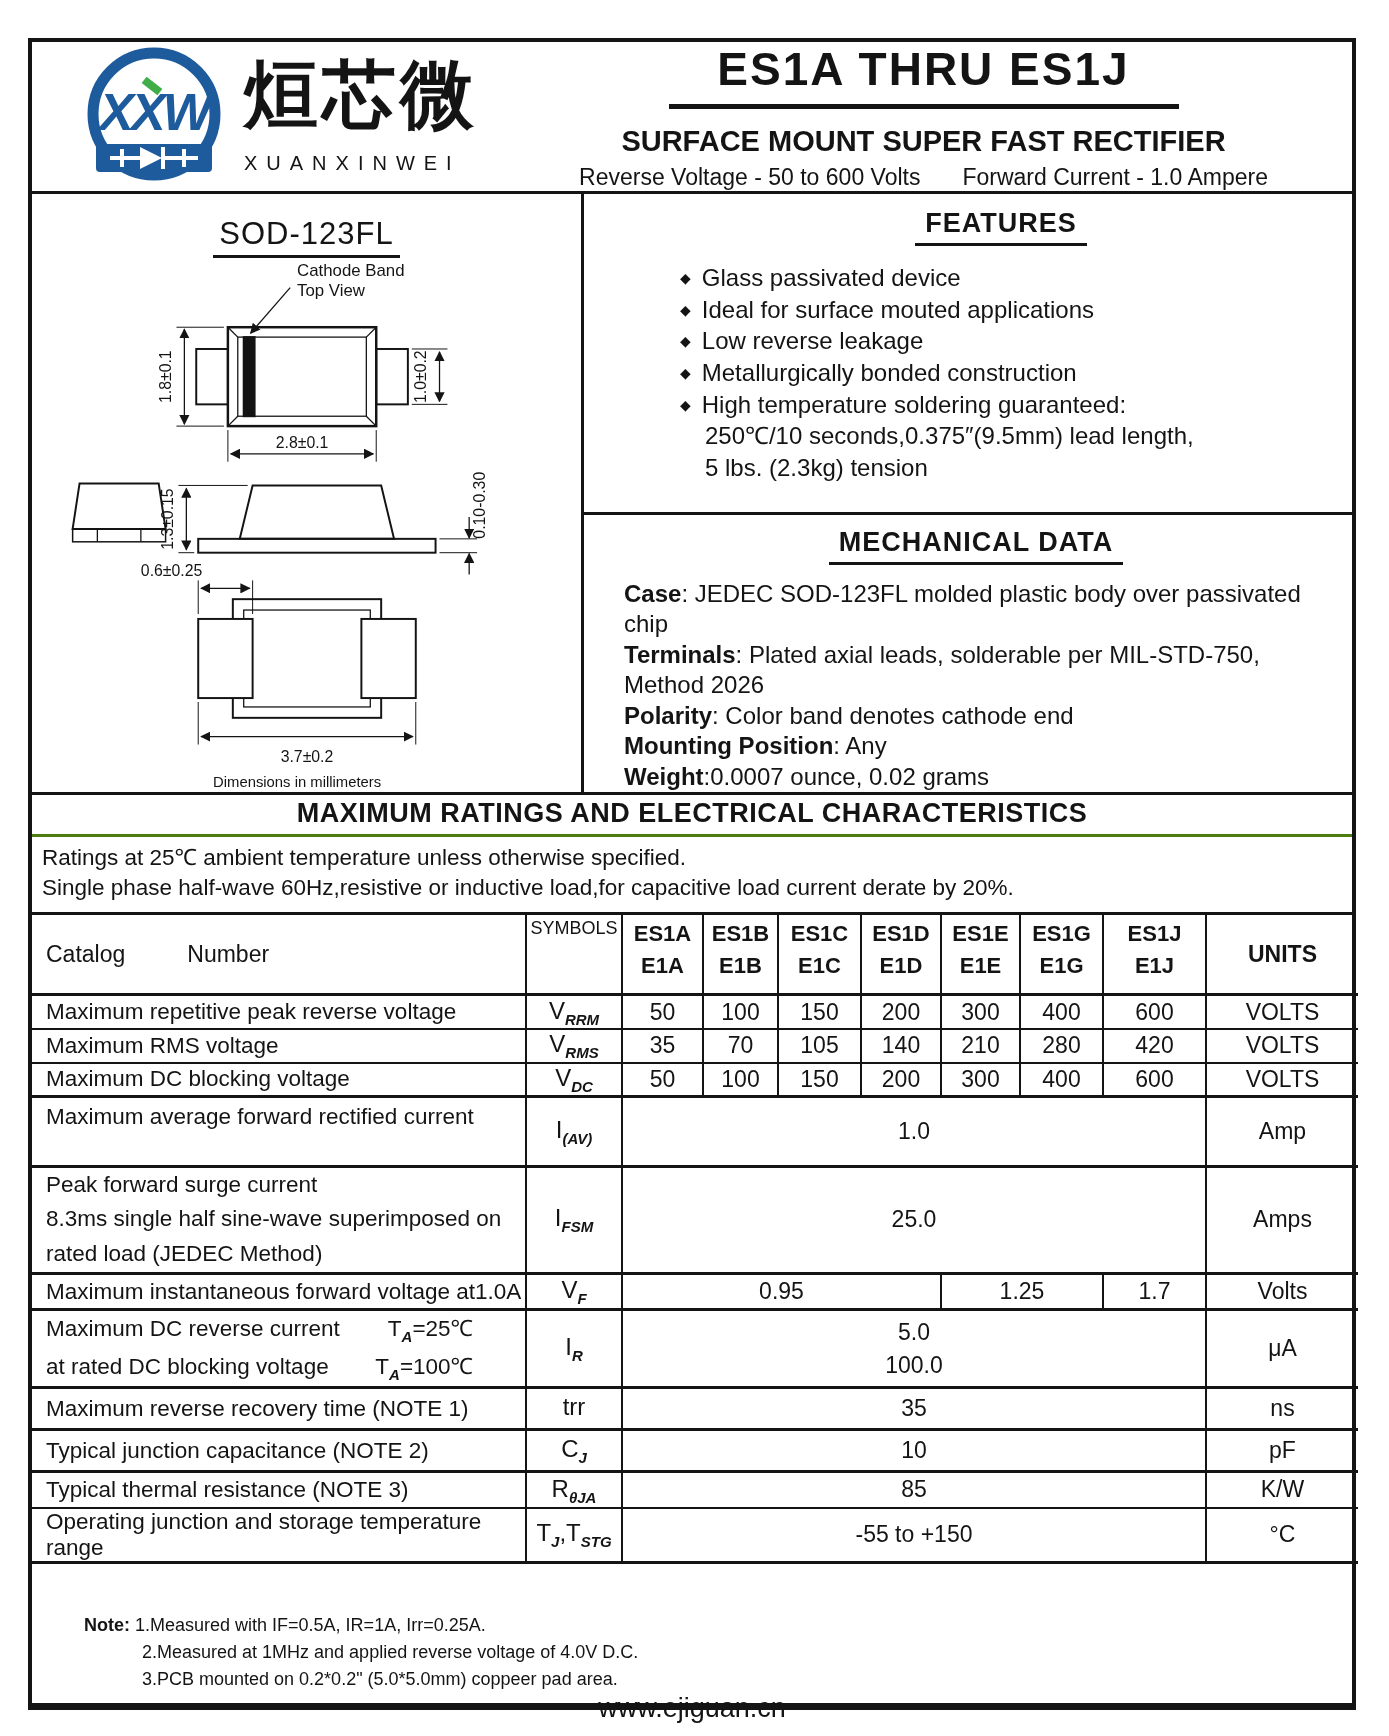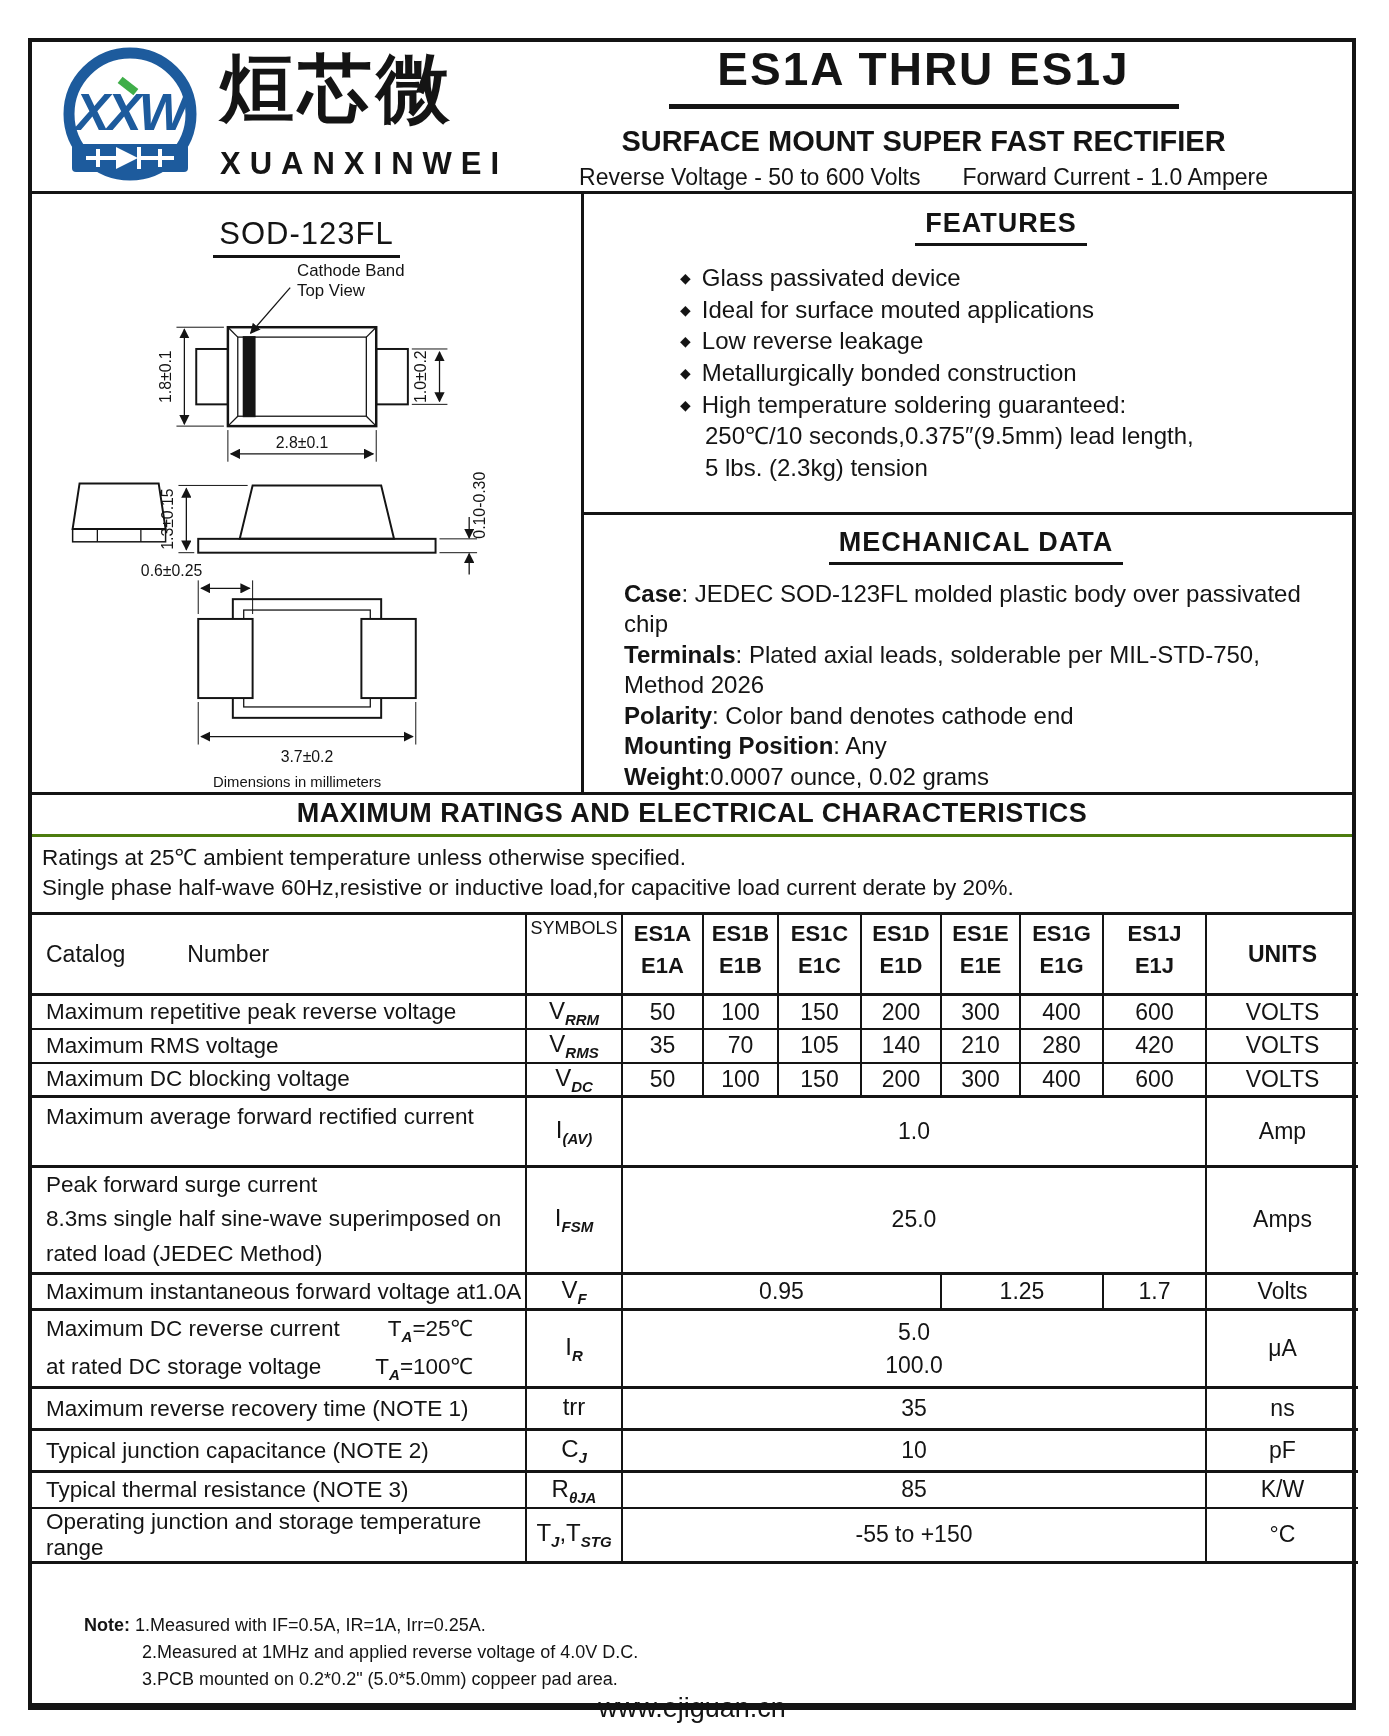--- a/index.html
+++ b/index.html
@@ -1,24 +1,24 @@
 <!DOCTYPE html>
 <html><head>
 <meta charset="utf-8">
 <style>
   html,body{margin:0;padding:0;background:#fff;}
   body{width:1389px;height:1736px;position:relative;font-family:"Liberation Sans",sans-serif;color:#141414;}
   .page{position:absolute;left:28px;top:38px;width:1328px;height:1672px;border:4px solid #141414;border-bottom-width:7px;display:flex;flex-direction:column;box-sizing:border-box;background:#fff;}
 
   
   .hdr{height:172px;border-bottom:3px solid #141414;display:flex;align-items:center;}
-  .logo-wrap{width:500px;display:flex;align-items:center;padding-left:26px;box-sizing:border-box;}
+  .logo-wrap{width:500px;display:flex;align-items:center;padding-left:50px;box-sizing:border-box;}
   .logo-text{margin-left:10px;}
   .logo-cn{font-size:74px;font-weight:bold;letter-spacing:4px;line-height:1;}
-  .logo-en{font-size:31px;font-weight:bold;letter-spacing:9px;margin-top:20px;}
+  .logo-en{font-size:20px;font-weight:normal;letter-spacing:9px;margin-top:20px;}
   .title-block{flex:1;text-align:center;padding-right:37px;}
   .doc-title{font-size:46px;font-weight:bold;letter-spacing:2px;}
   .title-rule{width:510px;height:5px;background:#141414;margin:8px auto 16px;}
   .doc-sub{font-size:29px;font-weight:bold;letter-spacing:0;}
   .doc-ratingline{font-size:23px;margin-top:6px;}
   .doc-ratingline .gap2{display:inline-block;width:42px;}
 
   
   .main{height:598px;display:flex;border-bottom:3px solid #141414;}
   .pkg-panel{width:552px;border-right:3px solid #141414;box-sizing:border-box;display:flex;flex-direction:column;align-items:center;}
@@ -353,21 +353,21 @@
         <td class="unit thick-b">Volts</td>
       </tr>
 
       <tr class="r72">
         <td class="lbl thick-b">
           <div class="condline">
               <span>Maximum DC reverse current</span>
               <span class="cond"><span>T</span><sub>A</sub><span>=25℃</span></span>
             </div>
           <div class="condline">
-              <span>at rated DC storage voltage</span>
+              <span>at rated DC blocking voltage</span>
               <span class="cond"><span>T</span><sub>A</sub><span>=100℃</span></span>
             </div>
         </td>
         <td class="sym thick-b"><span>I</span><sub>R</sub></td>
         <td class="val thick-b two-line" colspan="7">
           <div>5.0</div>
             <div>100.0</div>
         </td>
         <td class="unit thick-b">μA</td>
       </tr>

